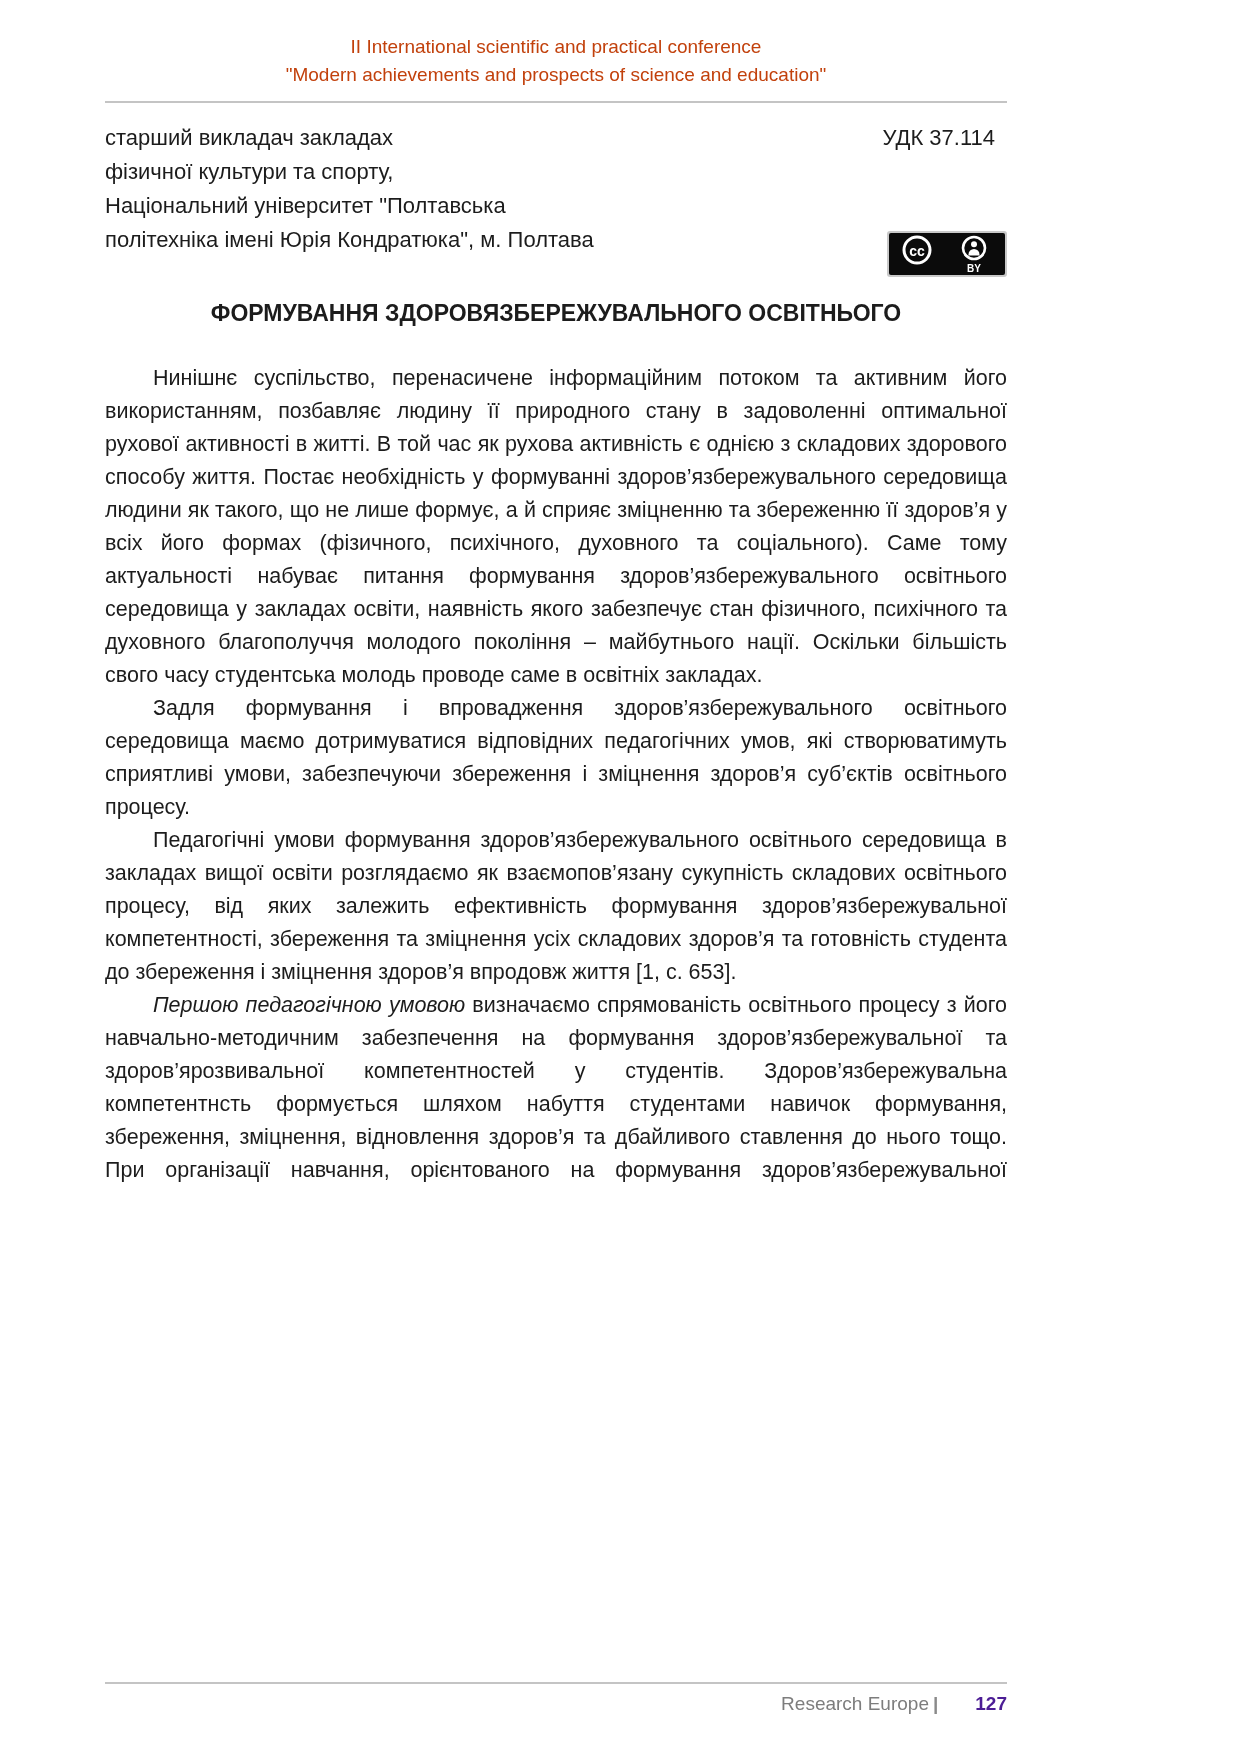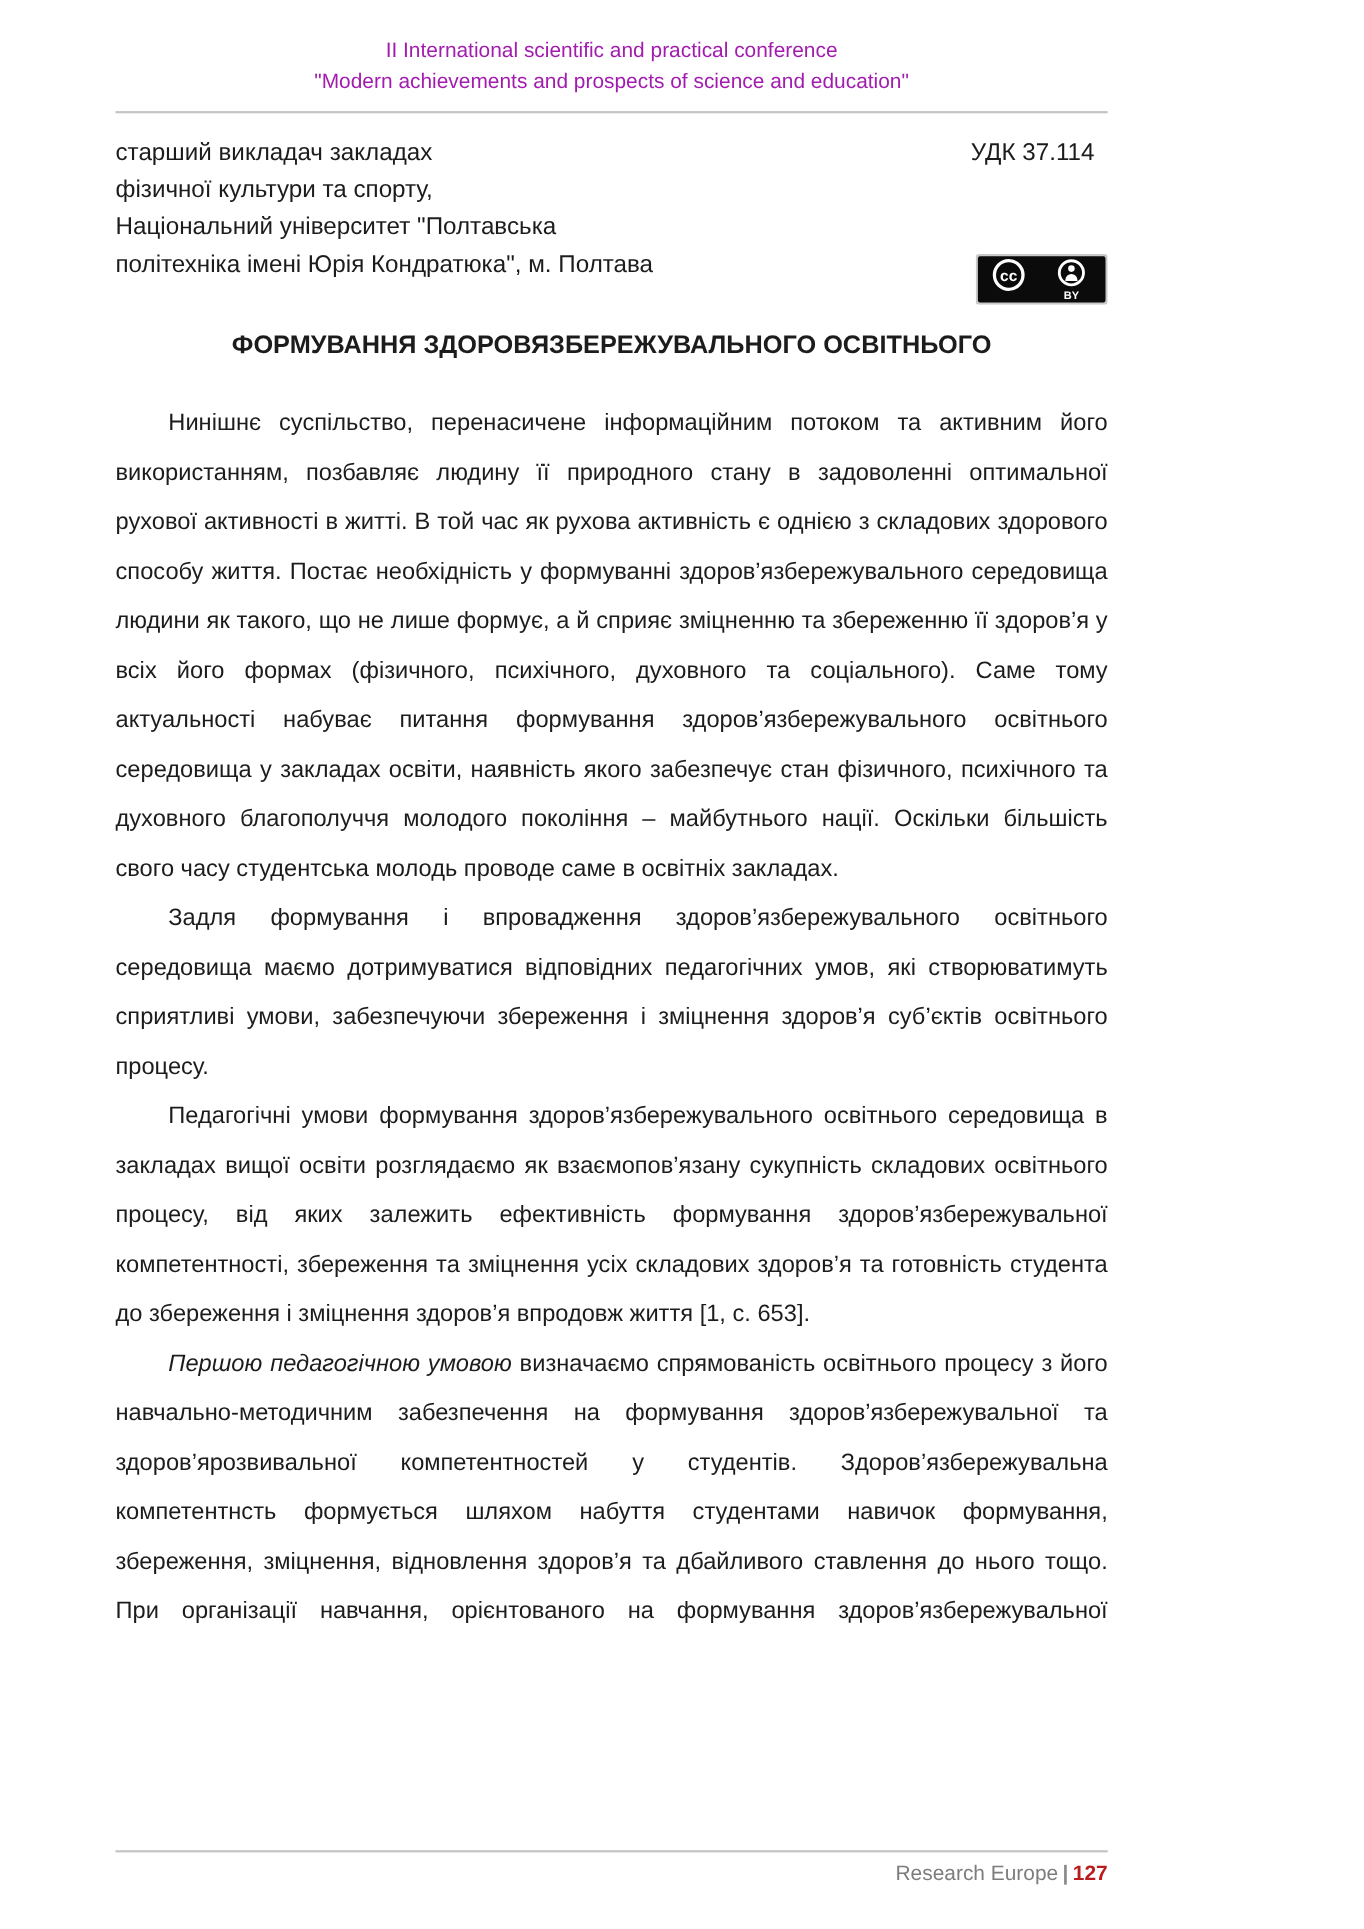--- a/index.html
+++ b/index.html
@@ -14,21 +14,21 @@
     color: #1c1c1c;
   }
   .content {
     position: absolute;
     left: 105px;
     top: 0;
     width: 902px;
   }
   .page-header {
     text-align: center;
-    color: #a21caf;
+    color: #c2410c;
     font-size: 19px;
     line-height: 28px;
     padding-top: 33px;
     padding-bottom: 12px;
     border-bottom: 2px solid #c4c4c4;
   }
   .author-block {
     position: relative;
     margin-top: 18px;
     font-size: 22px;
@@ -51,42 +51,42 @@
   .article-title {
     margin-top: 36px;
     text-align: center;
     font-weight: bold;
     font-size: 23px;
     line-height: 41px;
   }
   .body-text {
     margin-top: 28px;
     font-size: 21.5px;
-    line-height: 45px;
+    line-height: 33px;
     text-align: justify;
   }
   .body-text p {
     margin: 0;
     text-indent: 48px;
   }
   .lead-italic { font-style: italic; }
   p.cut { text-align-last: justify; -moz-text-align-last: justify; }
   .page-footer {
     position: absolute;
     left: 105px;
     top: 1682px;
     width: 902px;
     border-top: 2px solid #c4c4c4;
     padding-top: 9px;
     text-align: right;
     font-size: 19px;
     color: #7d7d7d;
   }
   .page-footer .sep { font-weight: bold; color: #8a8a8a; padding: 0 4px; }
-  .page-footer .page-num { font-weight: bold; color: #b91c1c; }
+  .page-footer .page-num { font-weight: bold; color: #4c1d95; margin-left: 33px; }
 </style>
 </head>
 <body>
 
 <div class="content">
 
   <div class="page-header">
     <div>II International scientific and practical conference</div>
     <div>"Modern achievements and prospects of science and education"</div>
   </div>

